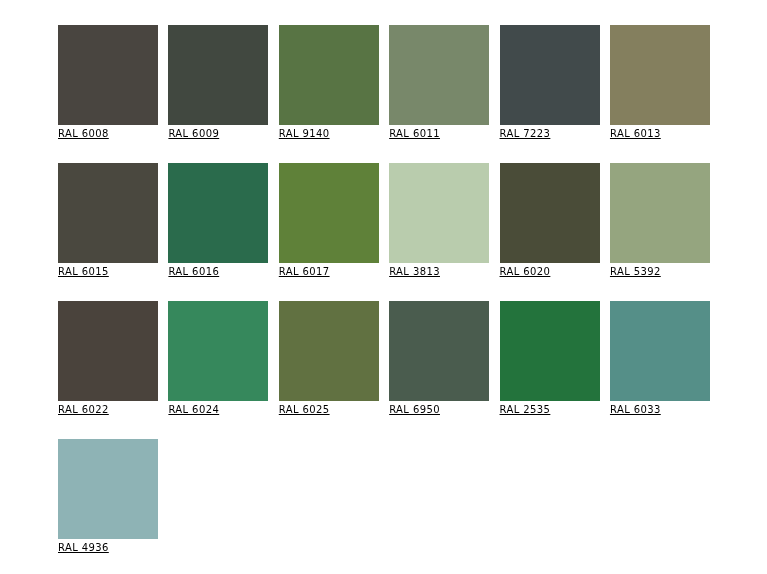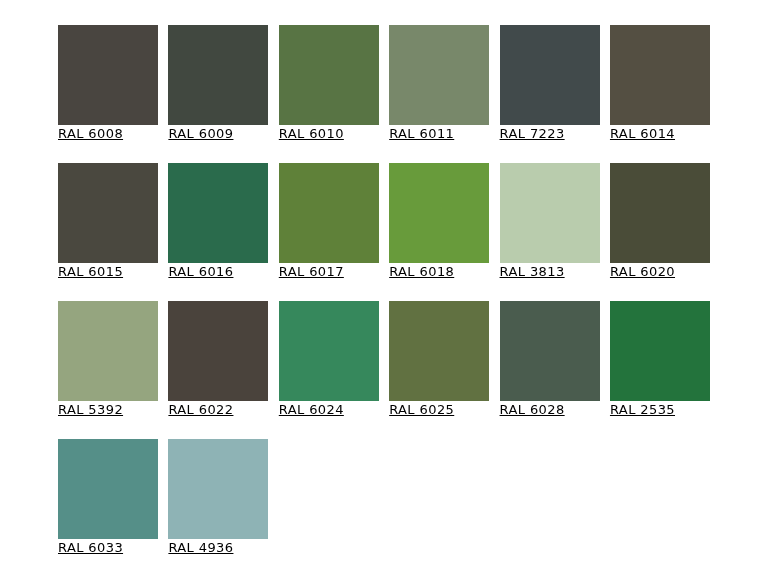--- a/index.html
+++ b/index.html
@@ -43,21 +43,21 @@
     height: 100px;
     line-height: 0;
     font-size: 0;
   }
   .caption {
     position: absolute;
     left: 0;
     top: 102px;
     white-space: nowrap;
     font-family: "DejaVu Sans", "Liberation Sans", sans-serif;
-    font-size: 13px;
+    font-size: 10px;
     line-height: 13px;
     letter-spacing: 0.4px;
     color: #000000;
     text-decoration: underline;
     cursor: pointer;
   }
 </style>
 </head>
 <body style="background-color: rgb(255, 255, 255);">
 
@@ -66,49 +66,45 @@
       <div class="cell">
         <div class="swatch" style="background-color: rgb(73, 69, 64);"></div>
         <a class="caption">RAL 6008</a>
       </div>
       <div class="cell">
         <div class="swatch" style="background-color: rgb(65, 72, 64);"></div>
         <a class="caption">RAL 6009</a>
       </div>
       <div class="cell">
         <div class="swatch" style="background-color: rgb(88, 116, 68);"></div>
-        <a class="caption">RAL 6010</a>
+        <a class="caption">RAL 9140</a>
       </div>
       <div class="cell">
         <div class="swatch" style="background-color: rgb(120, 136, 106);"></div>
         <a class="caption">RAL 6011</a>
       </div>
       <div class="cell">
         <div class="swatch" style="background-color: rgb(65, 74, 75);"></div>
         <a class="caption">RAL 7223</a>
       </div>
       <div class="cell">
-        <div class="swatch" style="background-color: rgb(84, 79, 66);"></div>
-        <a class="caption">RAL 6014</a>
+        <div class="swatch" style="background-color: rgb(132, 127, 94);"></div>
+        <a class="caption">RAL 6013</a>
       </div>
       <div class="cell">
         <div class="swatch" style="background-color: rgb(74, 72, 63);"></div>
         <a class="caption">RAL 6015</a>
       </div>
       <div class="cell">
         <div class="swatch" style="background-color: rgb(42, 107, 76);"></div>
         <a class="caption">RAL 6016</a>
       </div>
       <div class="cell">
         <div class="swatch" style="background-color: rgb(95, 129, 57);"></div>
         <a class="caption">RAL 6017</a>
-      </div>
-      <div class="cell">
-        <div class="swatch" style="background-color: rgb(104, 155, 59);"></div>
-        <a class="caption">RAL 6018</a>
       </div>
       <div class="cell">
         <div class="swatch" style="background-color: rgb(185, 204, 173);"></div>
         <a class="caption">RAL 3813</a>
       </div>
       <div class="cell">
         <div class="swatch" style="background-color: rgb(74, 76, 56);"></div>
         <a class="caption">RAL 6020</a>
       </div>
       <div class="cell">
@@ -122,21 +118,21 @@
       <div class="cell">
         <div class="swatch" style="background-color: rgb(54, 136, 92);"></div>
         <a class="caption">RAL 6024</a>
       </div>
       <div class="cell">
         <div class="swatch" style="background-color: rgb(97, 113, 65);"></div>
         <a class="caption">RAL 6025</a>
       </div>
       <div class="cell">
         <div class="swatch" style="background-color: rgb(74, 92, 78);"></div>
-        <a class="caption">RAL 6028</a>
+        <a class="caption">RAL 6950</a>
       </div>
       <div class="cell">
         <div class="swatch" style="background-color: rgb(35, 115, 60);"></div>
         <a class="caption">RAL 2535</a>
       </div>
       <div class="cell">
         <div class="swatch" style="background-color: rgb(85, 143, 136);"></div>
         <a class="caption">RAL 6033</a>
       </div>
       <div class="cell">

